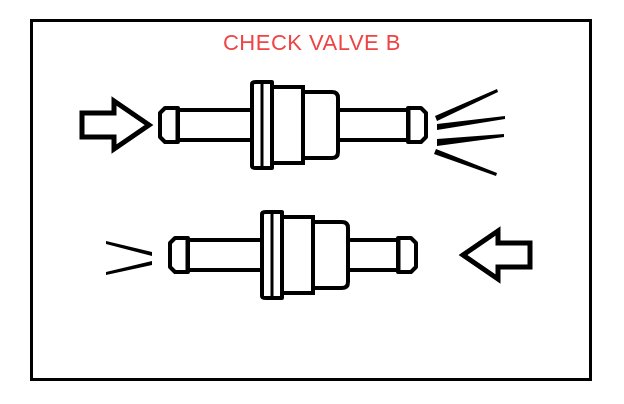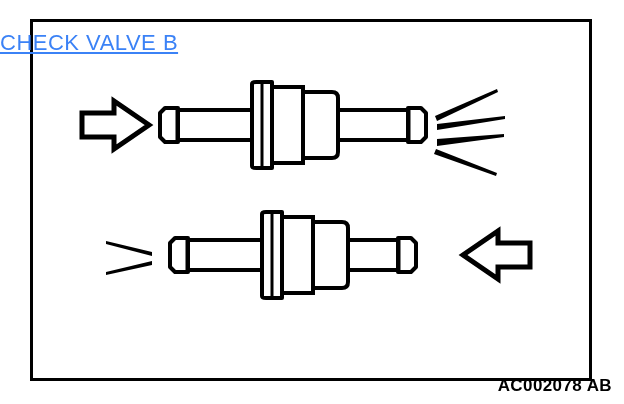--- a/index.html
+++ b/index.html
@@ -27,26 +27,25 @@
     height: 362px;
     border: 3px solid #000000;
     box-sizing: border-box;
     background: #ffffff;
   }
   .figure-title {
     position: absolute;
     left: 0;
     top: 30px;
     width: 100%;
-    text-align: left;
+    text-align: center;
     font-size: 22px;
     letter-spacing: 0.5px;
-    color: #3b82f6;
+    color: #ef4444;
     white-space: nowrap;
-    text-decoration: underline;
   }
   .figure-code {
     position: absolute;
     right: 12px;
     bottom: 8px;
     font-size: 17px;
     font-weight: bold;
     letter-spacing: 0.4px;
     color: #000000;
     white-space: nowrap;
@@ -120,15 +119,14 @@
 
       <path d="M 280 217 L 313 217 L 313 293 L 280 293 Z" fill="#ffffff" stroke="#000000" stroke-width="4"></path>
 
       <path d="M 262 214 Q 262 212 266 212 L 282 212 L 282 298 L 266 298 Q 262 298 262 296 Z" fill="#ffffff" stroke="#000000" stroke-width="4" stroke-linejoin="round"></path>
       <line x1="272" y1="214" x2="272" y2="296" stroke="#000000" stroke-width="3"></line>
 
       <path d="M 530 243 L 498 243 L 498 231 L 463 255 L 498 279 L 498 267 L 530 267 Z" fill="#ffffff" stroke="#000000" stroke-width="5" stroke-linejoin="miter"></path>
     </g>
   </svg>
 
-  <div class="figure-code">AC002078 AB</div>
 
 </div>
 
 </body></html>

